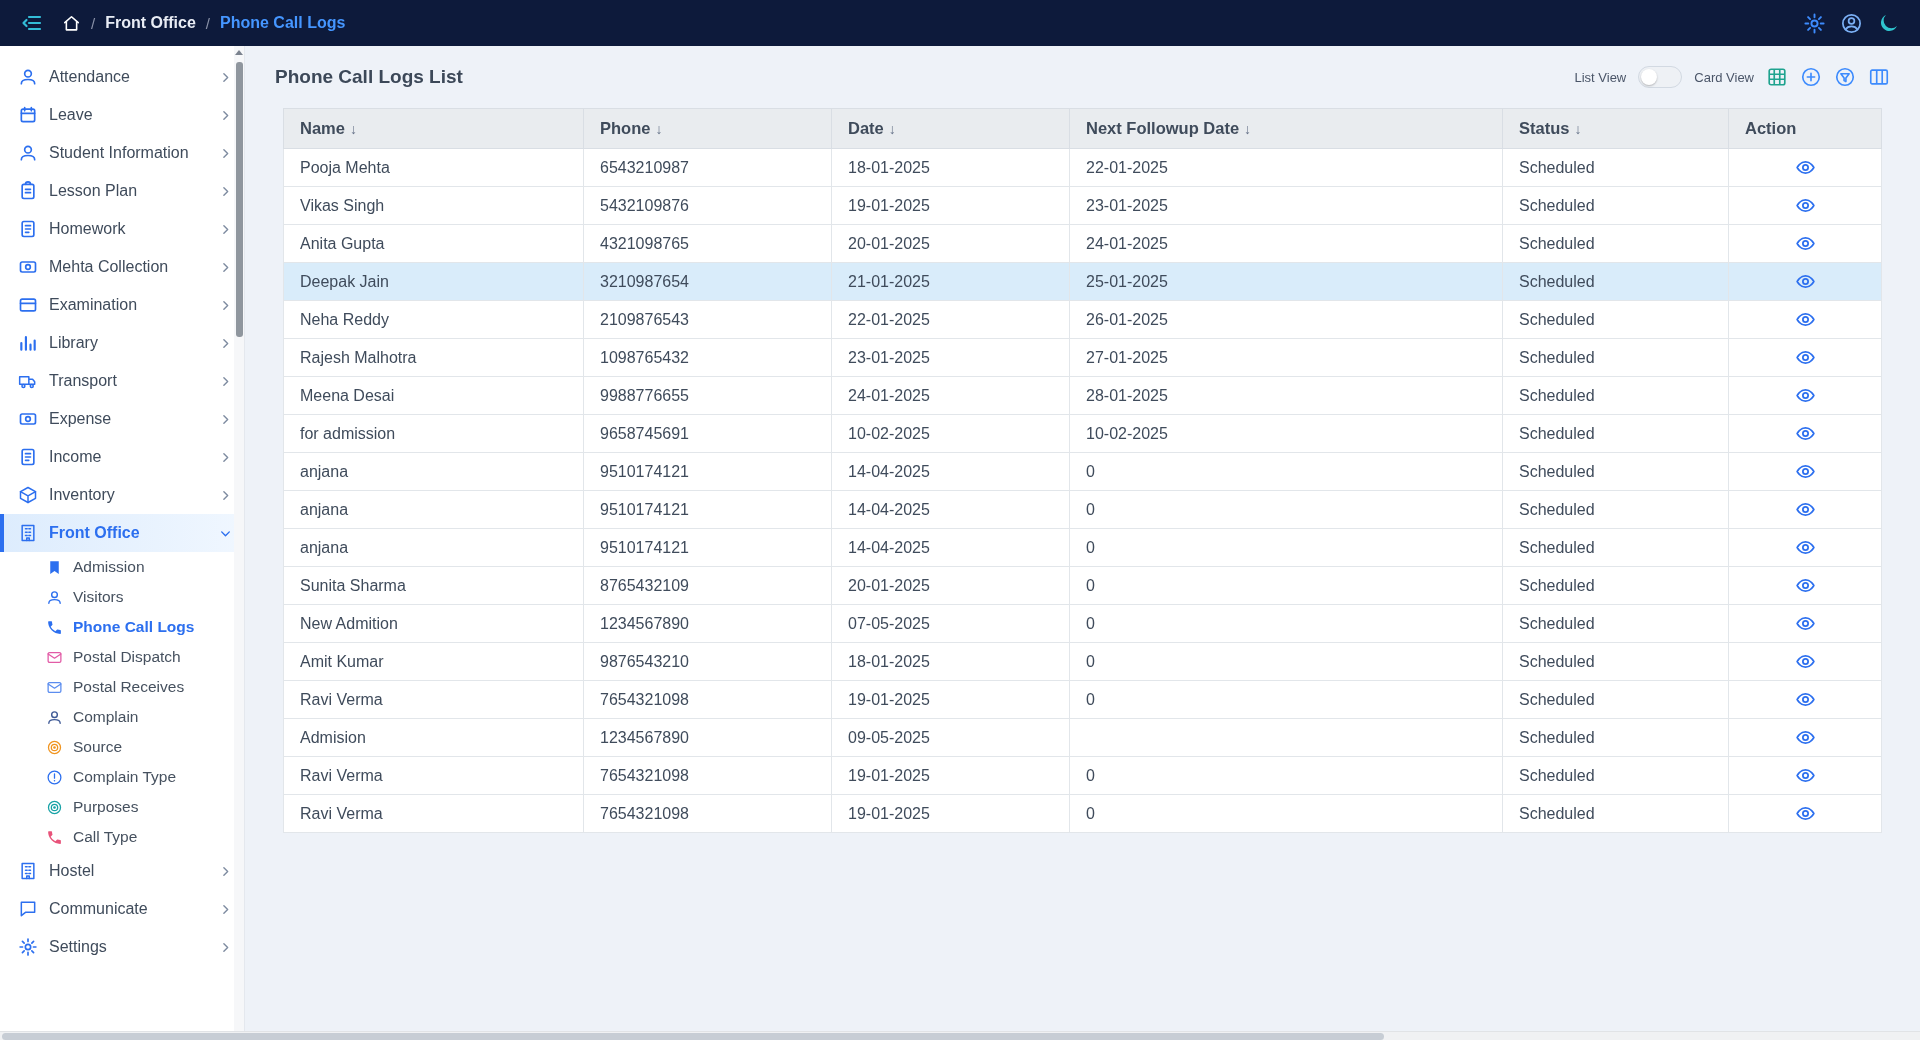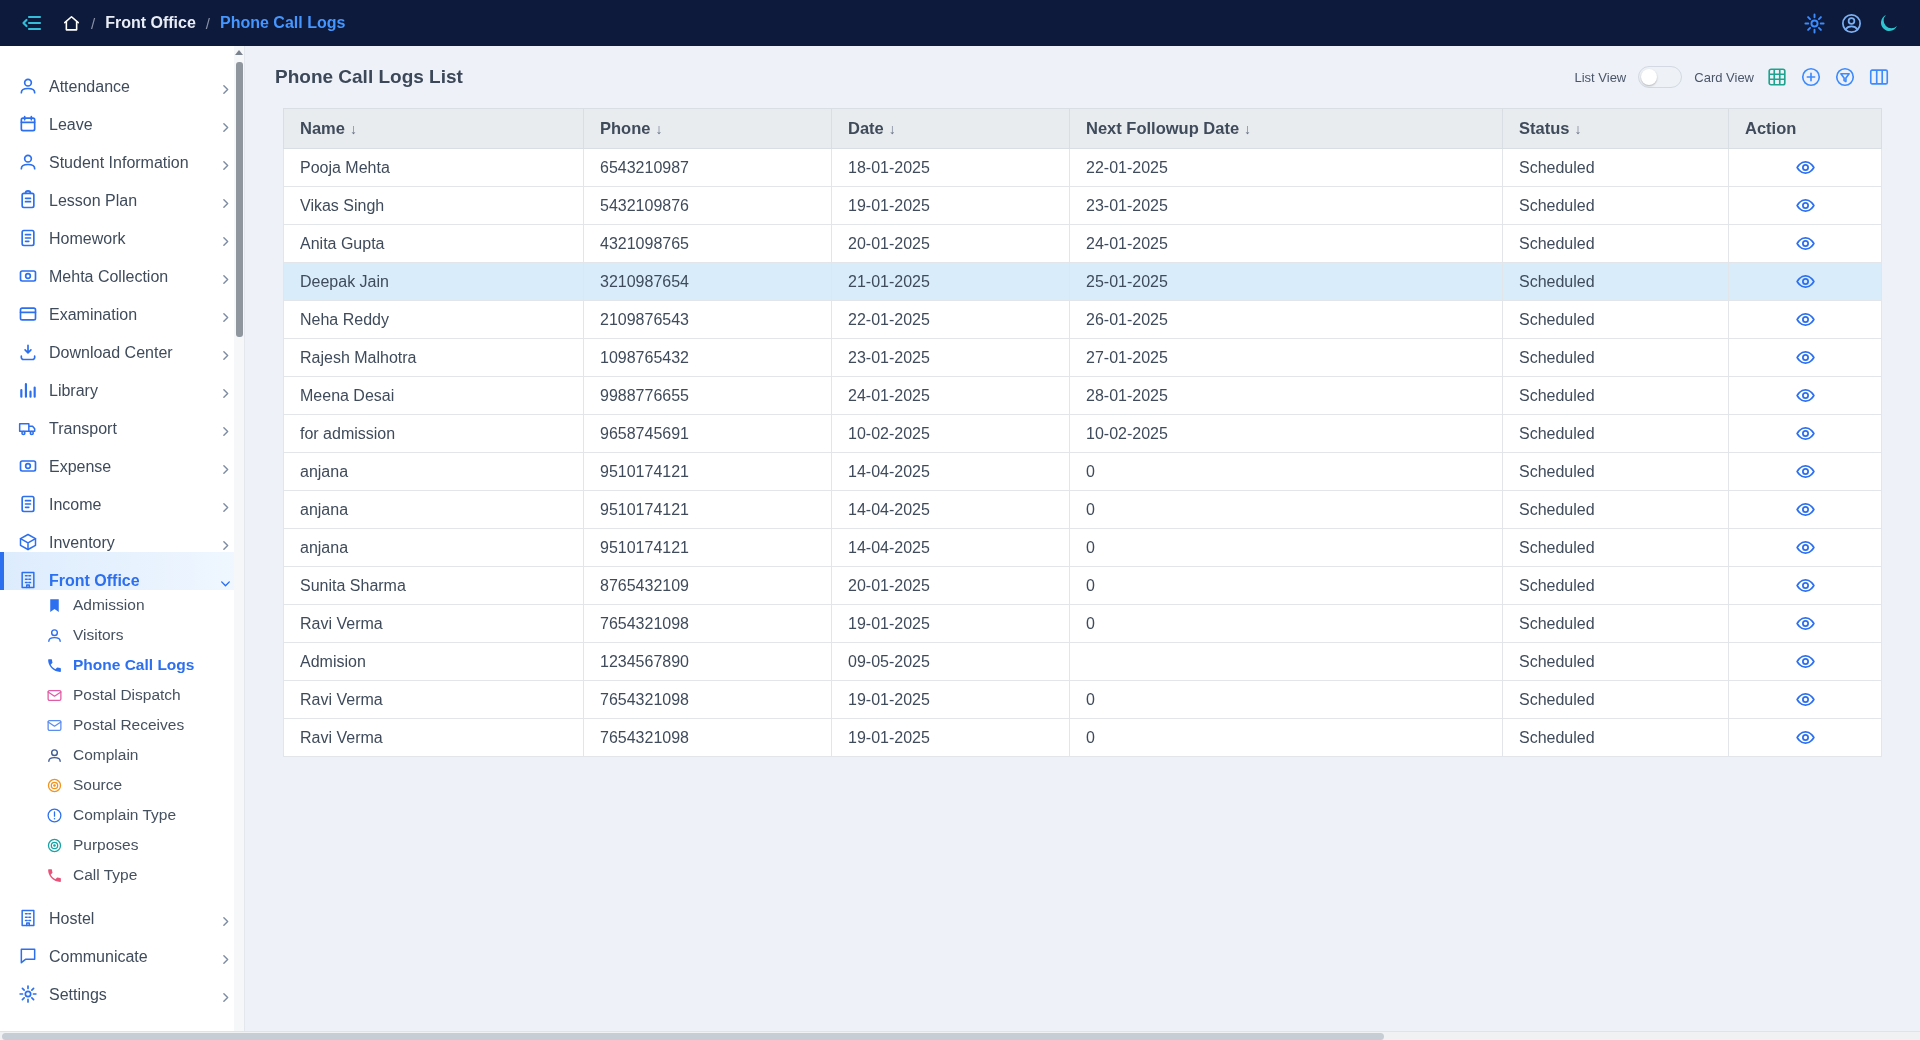--- a/index.html
+++ b/index.html
@@ -38,21 +38,21 @@
   .tb-icon{width:23px;height:23px;cursor:pointer;}
   .tb-icon svg{width:23px;height:23px;display:block;}
   .tb-icon.gear{color:var(--gear-icon);}
   .tb-icon.user{color:var(--user-icon);}
   .tb-icon.moon{color:var(--moon-icon);}
 
   
   .sidebar{position:fixed;top:46px;left:0;bottom:0;width:245px;background:#ffffff;
     border-right:1px solid #e4e8ee;z-index:20;}
   .menu{padding-top:12px;height:100%;overflow:hidden;}
-  .side-item{display:flex;align-items:flex-end;height:38px;padding:0 12px 0 18px;cursor:pointer;
+  .side-item{display:flex;align-items:center;height:38px;padding:0 12px 0 18px;cursor:pointer;
     color:var(--sidebar-text);font-size:16px;}
   .side-item .si-icon{width:20px;height:20px;margin-right:11px;color:var(--accent);flex:none;}
   .si-icon svg{width:100%;height:100%;display:block;}
   .si-label{flex:1;white-space:nowrap;overflow:hidden;}
   .chev{width:13px;height:13px;color:#7e8ba0;flex:none;}
   .chev svg{width:13px;height:13px;display:block;}
   .side-item.active{background:linear-gradient(90deg,var(--active-item-bg),#f0f7ff);
     color:var(--accent);font-weight:700;border-left:4px solid var(--accent);padding-left:14px;}
   .side-item.active .chev{color:var(--accent);}
   .side-item.expanded .chev svg{transform:rotate(90deg);}
@@ -340,33 +340,20 @@
     <span class="si-label">Examination</span>
     <span class="chev">
           <svg viewBox="0 0 24 24">
             <use href="#ic-chev"></use>
           </svg>
         </span>
   </div>
       <div class="side-item">
     <span class="si-icon">
           <svg viewBox="0 0 24 24">
-            <use href="#ic-download"></use>
-          </svg>
-        </span>
-    <span class="si-label">Download Center</span>
-    <span class="chev">
-          <svg viewBox="0 0 24 24">
-            <use href="#ic-chev"></use>
-          </svg>
-        </span>
-  </div>
-      <div class="side-item">
-    <span class="si-icon">
-          <svg viewBox="0 0 24 24">
             <use href="#ic-chart"></use>
           </svg>
         </span>
     <span class="si-label">Library</span>
     <span class="chev">
           <svg viewBox="0 0 24 24">
             <use href="#ic-chev"></use>
           </svg>
         </span>
   </div>
@@ -750,20 +737,44 @@
     <td>20-01-2025</td>
     <td>0</td>
     <td>Scheduled</td>
     <td class="td-action">
       <span class="eye"><svg viewBox="0 0 24 24">
                   <use href="#ic-eye"></use>
                 </svg></span>
     </td>
   </tr>
           <tr class="table-row">
+    <td>New Admition</td>
+    <td>1234567890</td>
+    <td>07-05-2025</td>
+    <td>0</td>
+    <td>Scheduled</td>
+    <td class="td-action">
+      <span class="eye"><svg viewBox="0 0 24 24">
+                  <use href="#ic-eye"></use>
+                </svg></span>
+    </td>
+  </tr>
+          <tr class="table-row">
+    <td>Amit Kumar</td>
+    <td>9876543210</td>
+    <td>18-01-2025</td>
+    <td>0</td>
+    <td>Scheduled</td>
+    <td class="td-action">
+      <span class="eye"><svg viewBox="0 0 24 24">
+                  <use href="#ic-eye"></use>
+                </svg></span>
+    </td>
+  </tr>
+          <tr class="table-row">
     <td>Ravi Verma</td>
     <td>7654321098</td>
     <td>19-01-2025</td>
     <td>0</td>
     <td>Scheduled</td>
     <td class="td-action">
       <span class="eye"><svg viewBox="0 0 24 24">
                   <use href="#ic-eye"></use>
                 </svg></span>
     </td>

